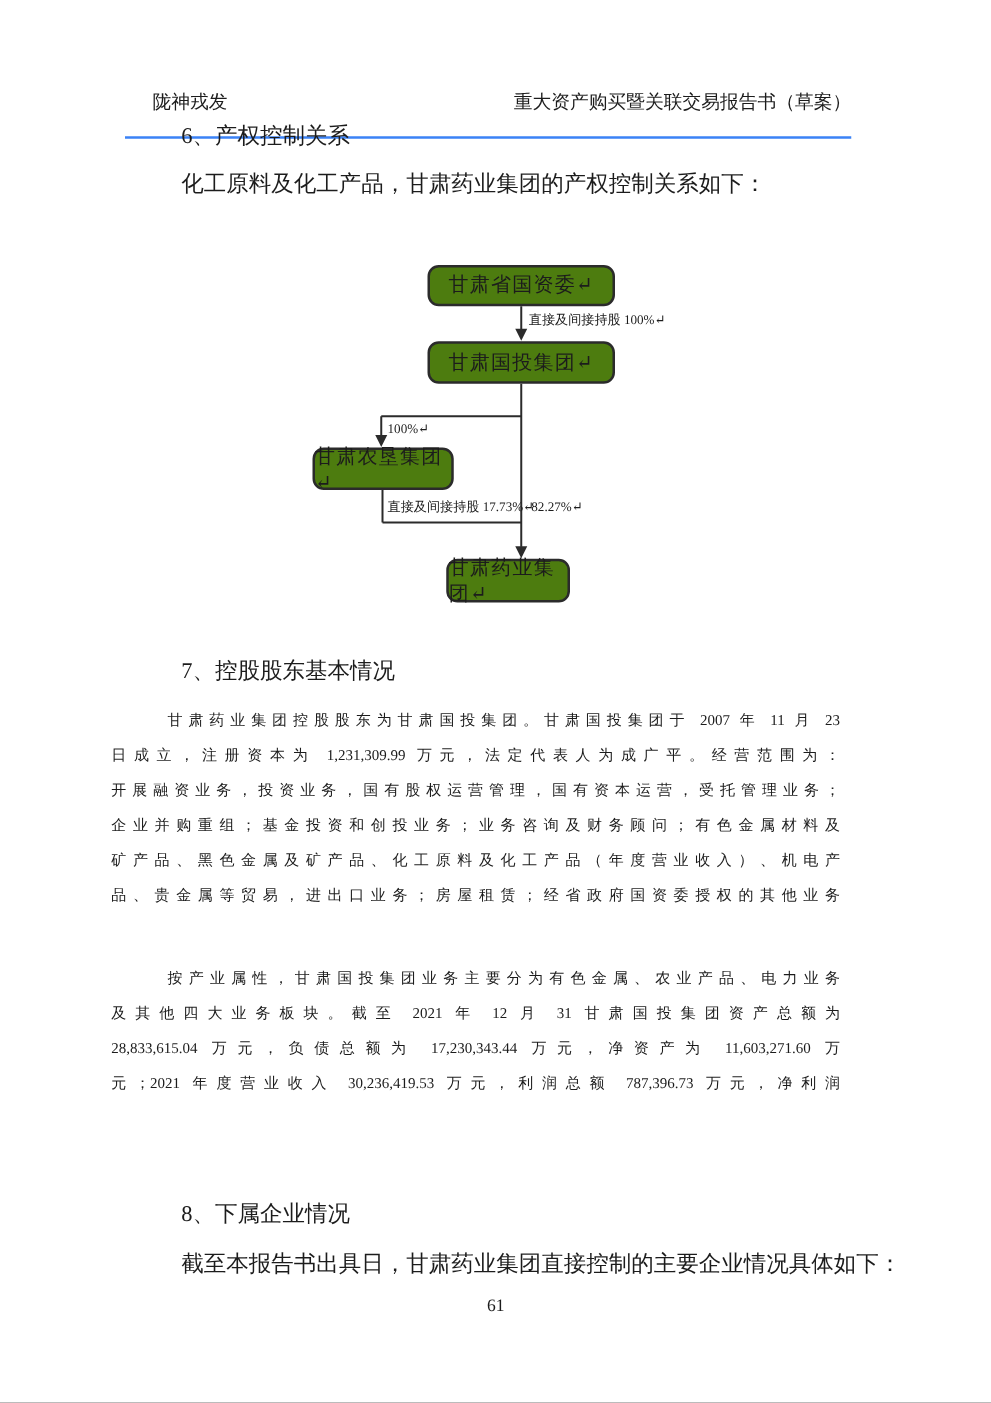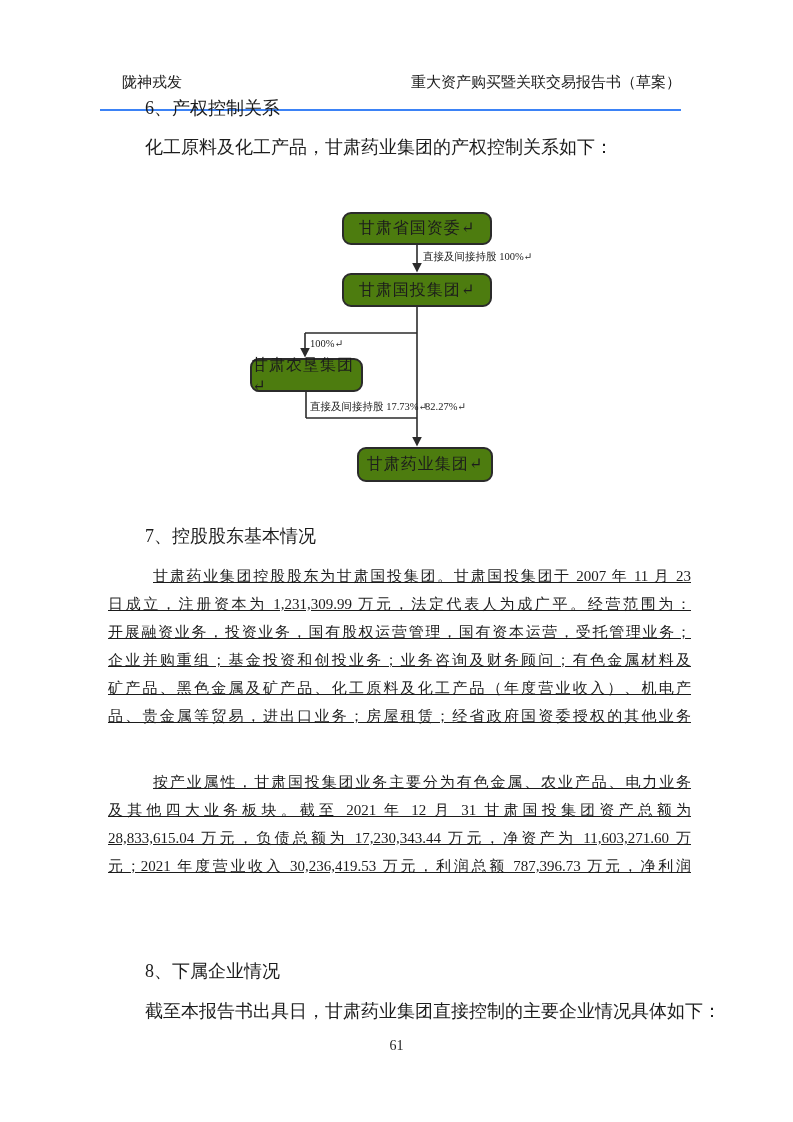--- a/index.html
+++ b/index.html
@@ -22,39 +22,39 @@
     position:absolute; left:100px; width:583px;
     font-size:18px; line-height:26px; text-indent:45px;
     white-space:nowrap;
   }
   .h6 { top:95px; }
   .intro6 { top:134px; }
   .h7 { top:523px; }
   .h8 { top:958px; }
   .intro8 { top:998px; }
   
-  .para { position:absolute; left:108px; width:583px; font-size:15px;text-decoration:underline; }
+  .para { position:absolute; left:89px; width:583px; font-size:12px; }
   .para1 { top:562px; }
   .para2 { top:768px; }
   .tline { line-height:28px; text-align:justify; text-align-last:justify; }
   .tline.first { text-indent:45px; }
   .tline.last { text-align:left; text-align-last:left; }
   
   .diagram { position:absolute; left:0; top:200px; width:793px; height:300px; }
   .diagram svg { position:absolute; left:0; top:0; }
   .node {
     position:absolute; box-sizing:border-box;
     border:2px solid #2b2b2b; border-radius:9px; background:#4d7c0f;
     display:flex; align-items:center; justify-content:center;
     font-size:16px; letter-spacing:1px;
   }
   .node-top     { left:342px; top:12px;  width:150px; height:33px; }
   .node-holding { left:342px; top:73px;  width:150px; height:34px; }
   .node-left    { left:250px; top:158px; width:113px; height:34px; }
-  .node-bottom  { left:357px; top:247px; width:136px; height:35px; }
+  .node-bottom  { left:357px; top:247px; width:99px; height:35px; }
   .edge-label { position:absolute; font-size:10.5px; line-height:12px; white-space:nowrap; }
   .lbl-direct100 { left:423px; top:51px; }
   .lbl-100      { left:310px; top:138px; }
   .lbl-1773     { left:310px; top:201px; }
   .lbl-8227     { left:425px; top:201px; }
   
   .pagenum {
     position:absolute; left:0; top:1036px; width:793px;
     text-align:center; font-size:14px; line-height:20px;
   }

